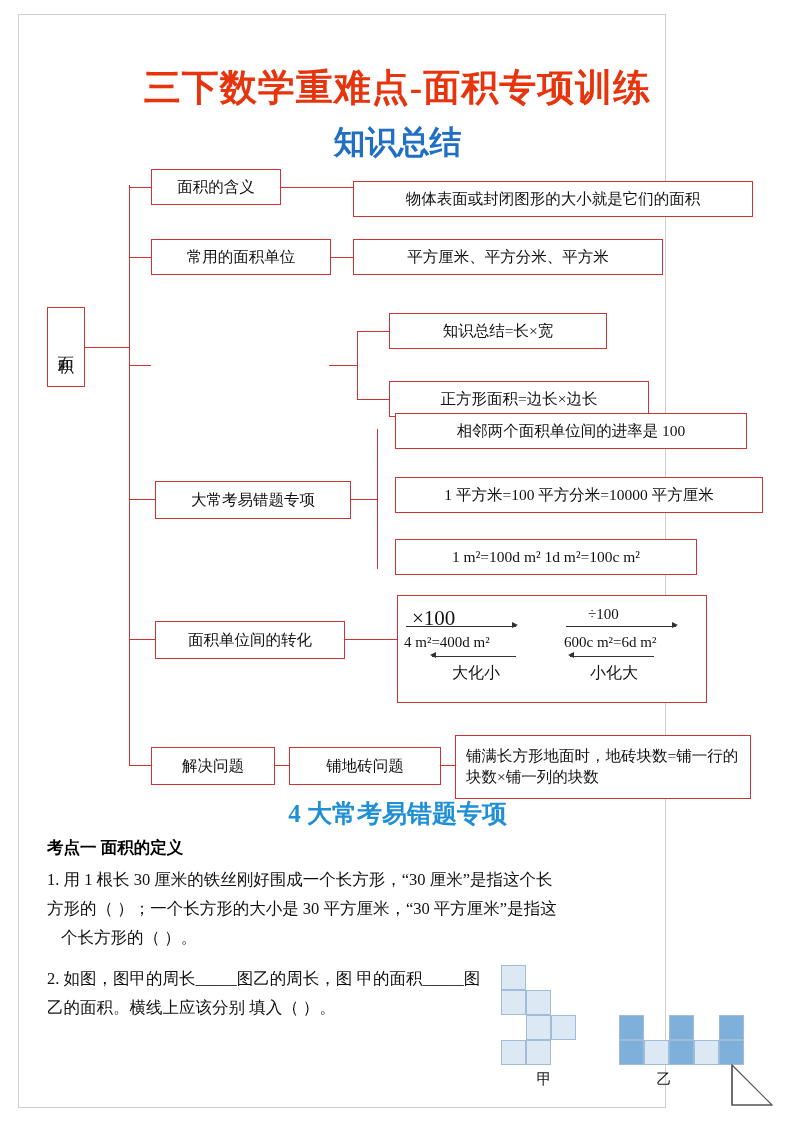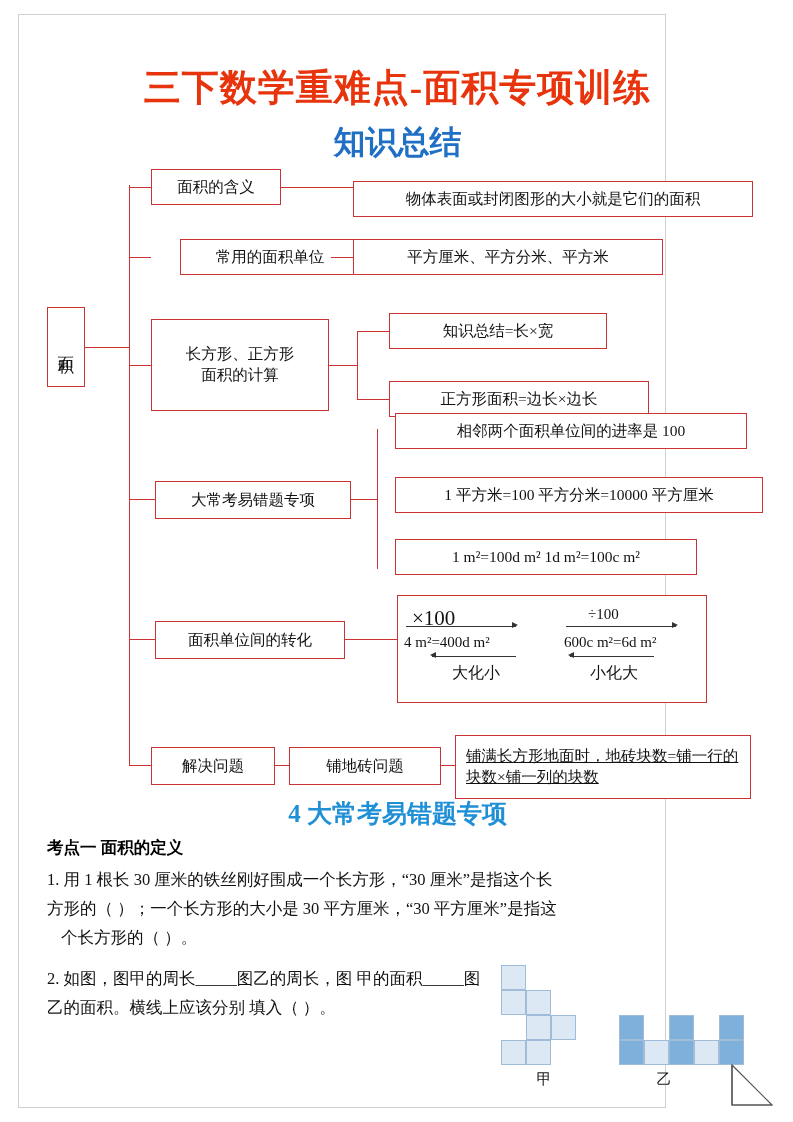--- a/index.html
+++ b/index.html
@@ -182,29 +182,25 @@
 
     <div class="line v" style="left:110px; top:30px; height:580px;"></div>
     <div class="line h" style="left:66px; top:192px; width:44px;"></div>
 
     <div class="line h" style="left:110px; top:32px; width:22px;"></div>
     <div class="box" style="left:132px; top:14px; width:130px; height:36px;">面积的含义</div>
     <div class="line h" style="left:262px; top:32px; width:72px;"></div>
     <div class="box" style="left:334px; top:26px; width:400px; height:36px; justify-content:center;">物体表面或封闭图形的大小就是它们的面积</div>
 
     <div class="line h" style="left:110px; top:102px; width:22px;"></div>
-    <div class="box" style="left:132px; top:84px; width:180px; height:36px;margin-left:29px;">常用的面积单位</div>
+    <div class="box" style="left:132px; top:84px; width:180px; height:36px;">常用的面积单位</div>
     <div class="line h" style="left:312px; top:102px; width:22px;"></div>
     <div class="box" style="left:334px; top:84px; width:310px; height:36px;">平方厘米、平方分米、平方米</div>
 
     <div class="line h" style="left:110px; top:210px; width:22px;"></div>
-    <div class="box" style="left:132px; top:164px; width:178px; height:92px; flex-direction:column;">
-      <span>长方形、正方形</span>
-      <span>面积的计算</span>
-    </div>
     <div class="line h" style="left:310px; top:210px; width:28px;"></div>
     <div class="line v" style="left:338px; top:176px; height:68px;"></div>
     <div class="line h" style="left:338px; top:176px; width:32px;"></div>
     <div class="line h" style="left:338px; top:244px; width:32px;"></div>
     <div class="box" style="left:370px; top:158px; width:218px; height:36px;">知识总结=长×宽</div>
     <div class="box" style="left:370px; top:226px; width:260px; height:36px;">正方形面积=边长×边长</div>
 
     <div class="line h" style="left:110px; top:344px; width:26px;"></div>
     <div class="box" style="left:136px; top:326px; width:196px; height:38px;">大常考易错题专项</div>
     <div class="line h" style="left:332px; top:344px; width:26px;"></div>
@@ -234,21 +230,21 @@
       <div style="position:absolute; left:172px; top:60px; width:84px; height:1px; background:#333;"></div>
       <div style="position:absolute; left:170px; top:56px; width:0;height:0;border-right:6px solid #333;border-top:3.5px solid transparent;border-bottom:3.5px solid transparent;"></div>
       <div style="position:absolute; left:156px; top:66px; font-size:16px; width:120px; text-align:center;">小化大</div>
     </div>
 
     <div class="line h" style="left:110px; top:610px; width:22px;"></div>
     <div class="box" style="left:132px; top:592px; width:124px; height:38px;">解决问题</div>
     <div class="line h" style="left:256px; top:610px; width:14px;"></div>
     <div class="box" style="left:270px; top:592px; width:152px; height:38px;">铺地砖问题</div>
     <div class="line h" style="left:422px; top:610px; width:14px;"></div>
-    <div class="box" style="left:436px; top:580px; width:296px; height:64px; padding:0 10px; text-align:left; justify-content:flex-start;text-decoration:underline;">铺满长方形地面时，地砖块数=铺一行的块数×铺一列的块数</div>
+    <div class="box" style="left:436px; top:580px; width:296px; height:64px; padding:0 10px; text-align:left; justify-content:flex-start;">铺满长方形地面时，地砖块数=铺一行的块数×铺一列的块数</div>
   </div>
 
   <div class="section2-title">4 大常考易错题专项</div>
 
   <div class="kp-title">考点一  面积的定义</div>
 
   <div class="q1">
     <span class="ind">1. 用 1 根长 30 厘米的铁丝刚好围成一个长方形，“30 厘米”是指这个长</span>
     <span class="ind">方形的（  ）；一个长方形的大小是 30 平方厘米，“30 平方厘米”是指这</span>
     <span class="ind" style="text-indent:14px;">个长方形的（  ）。</span>

